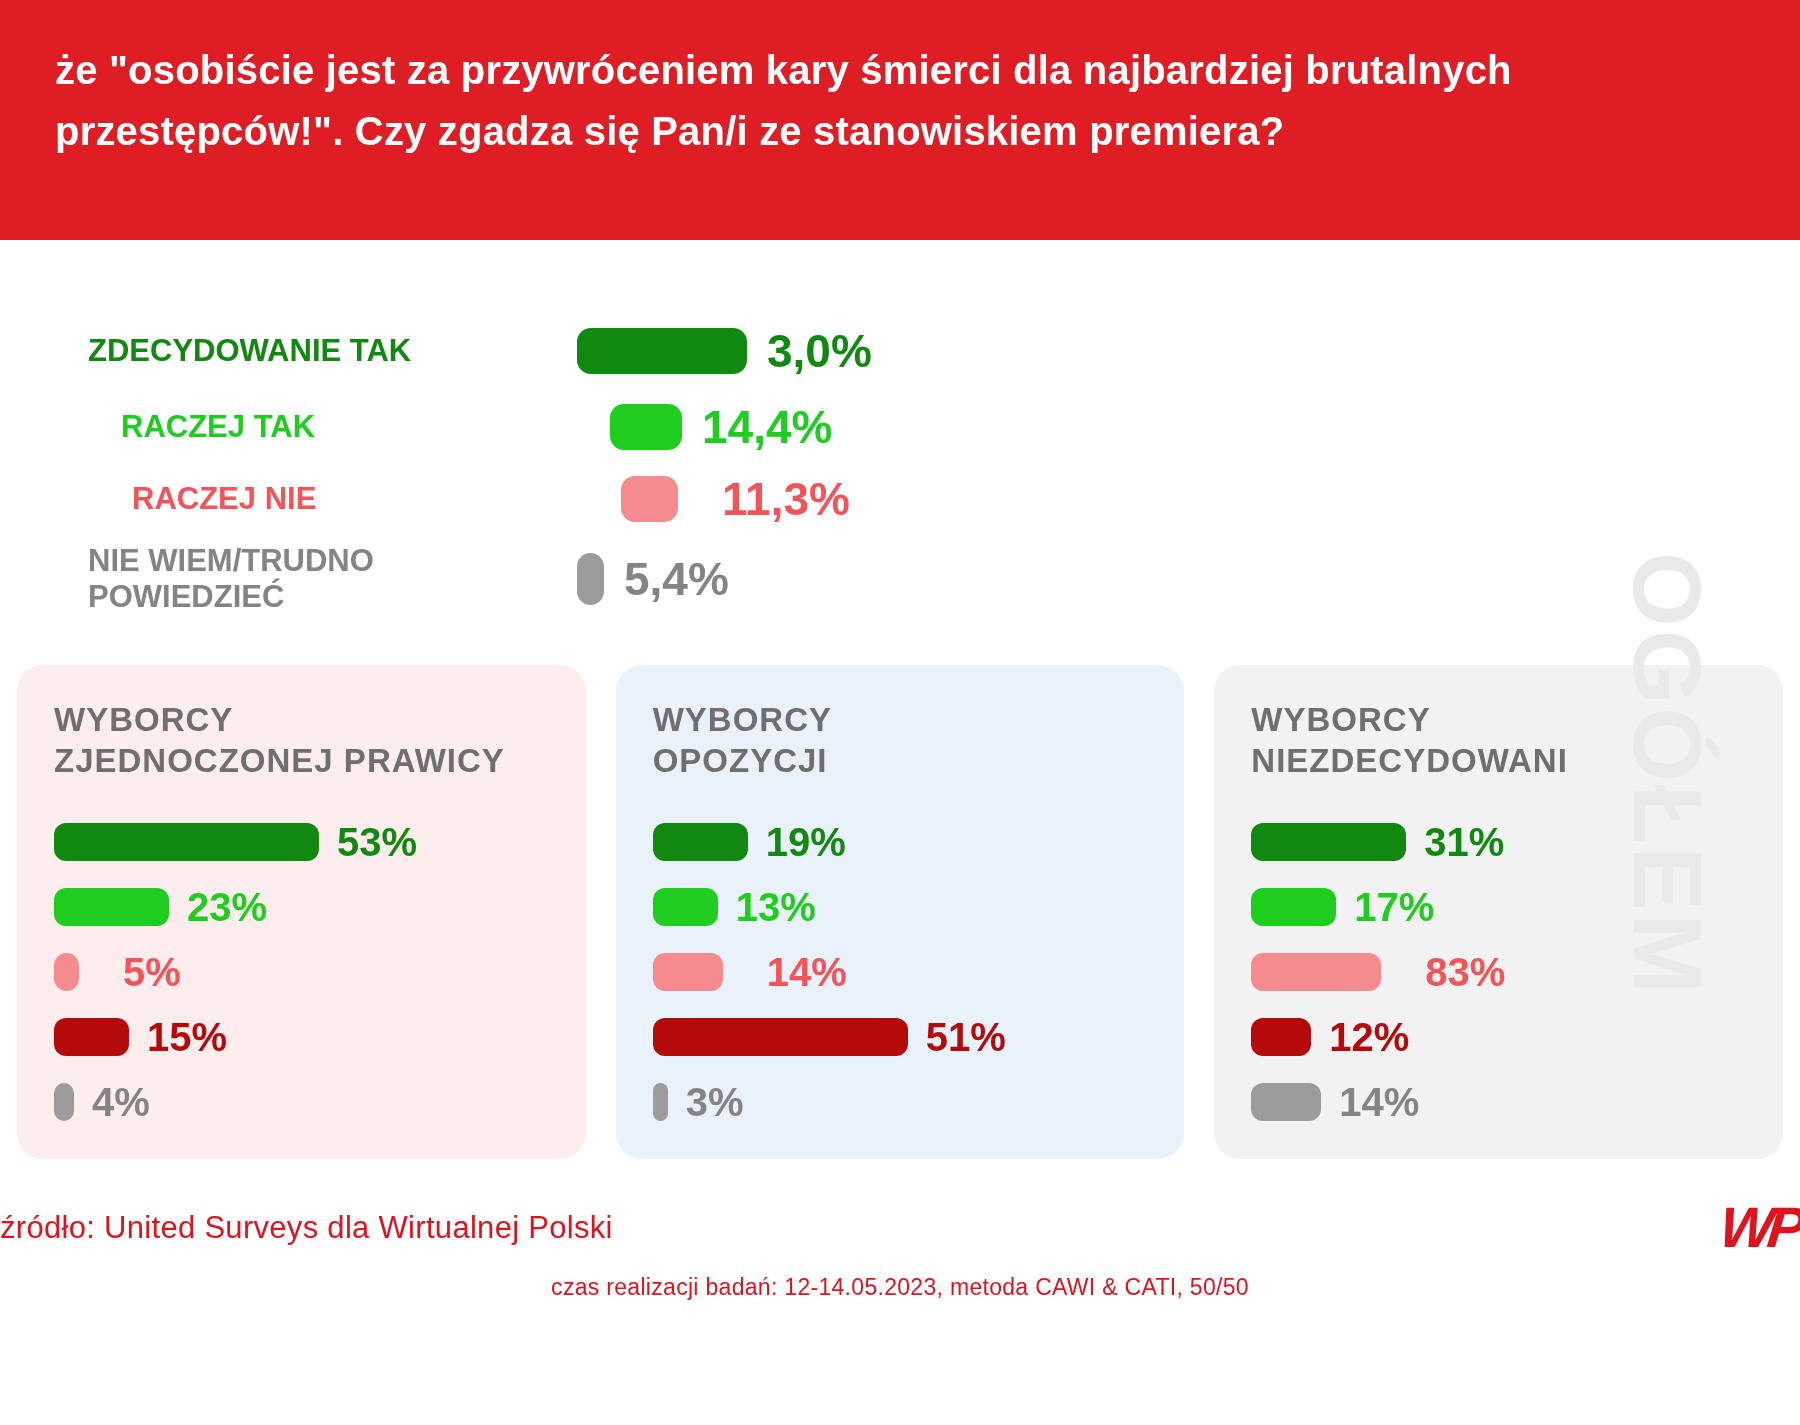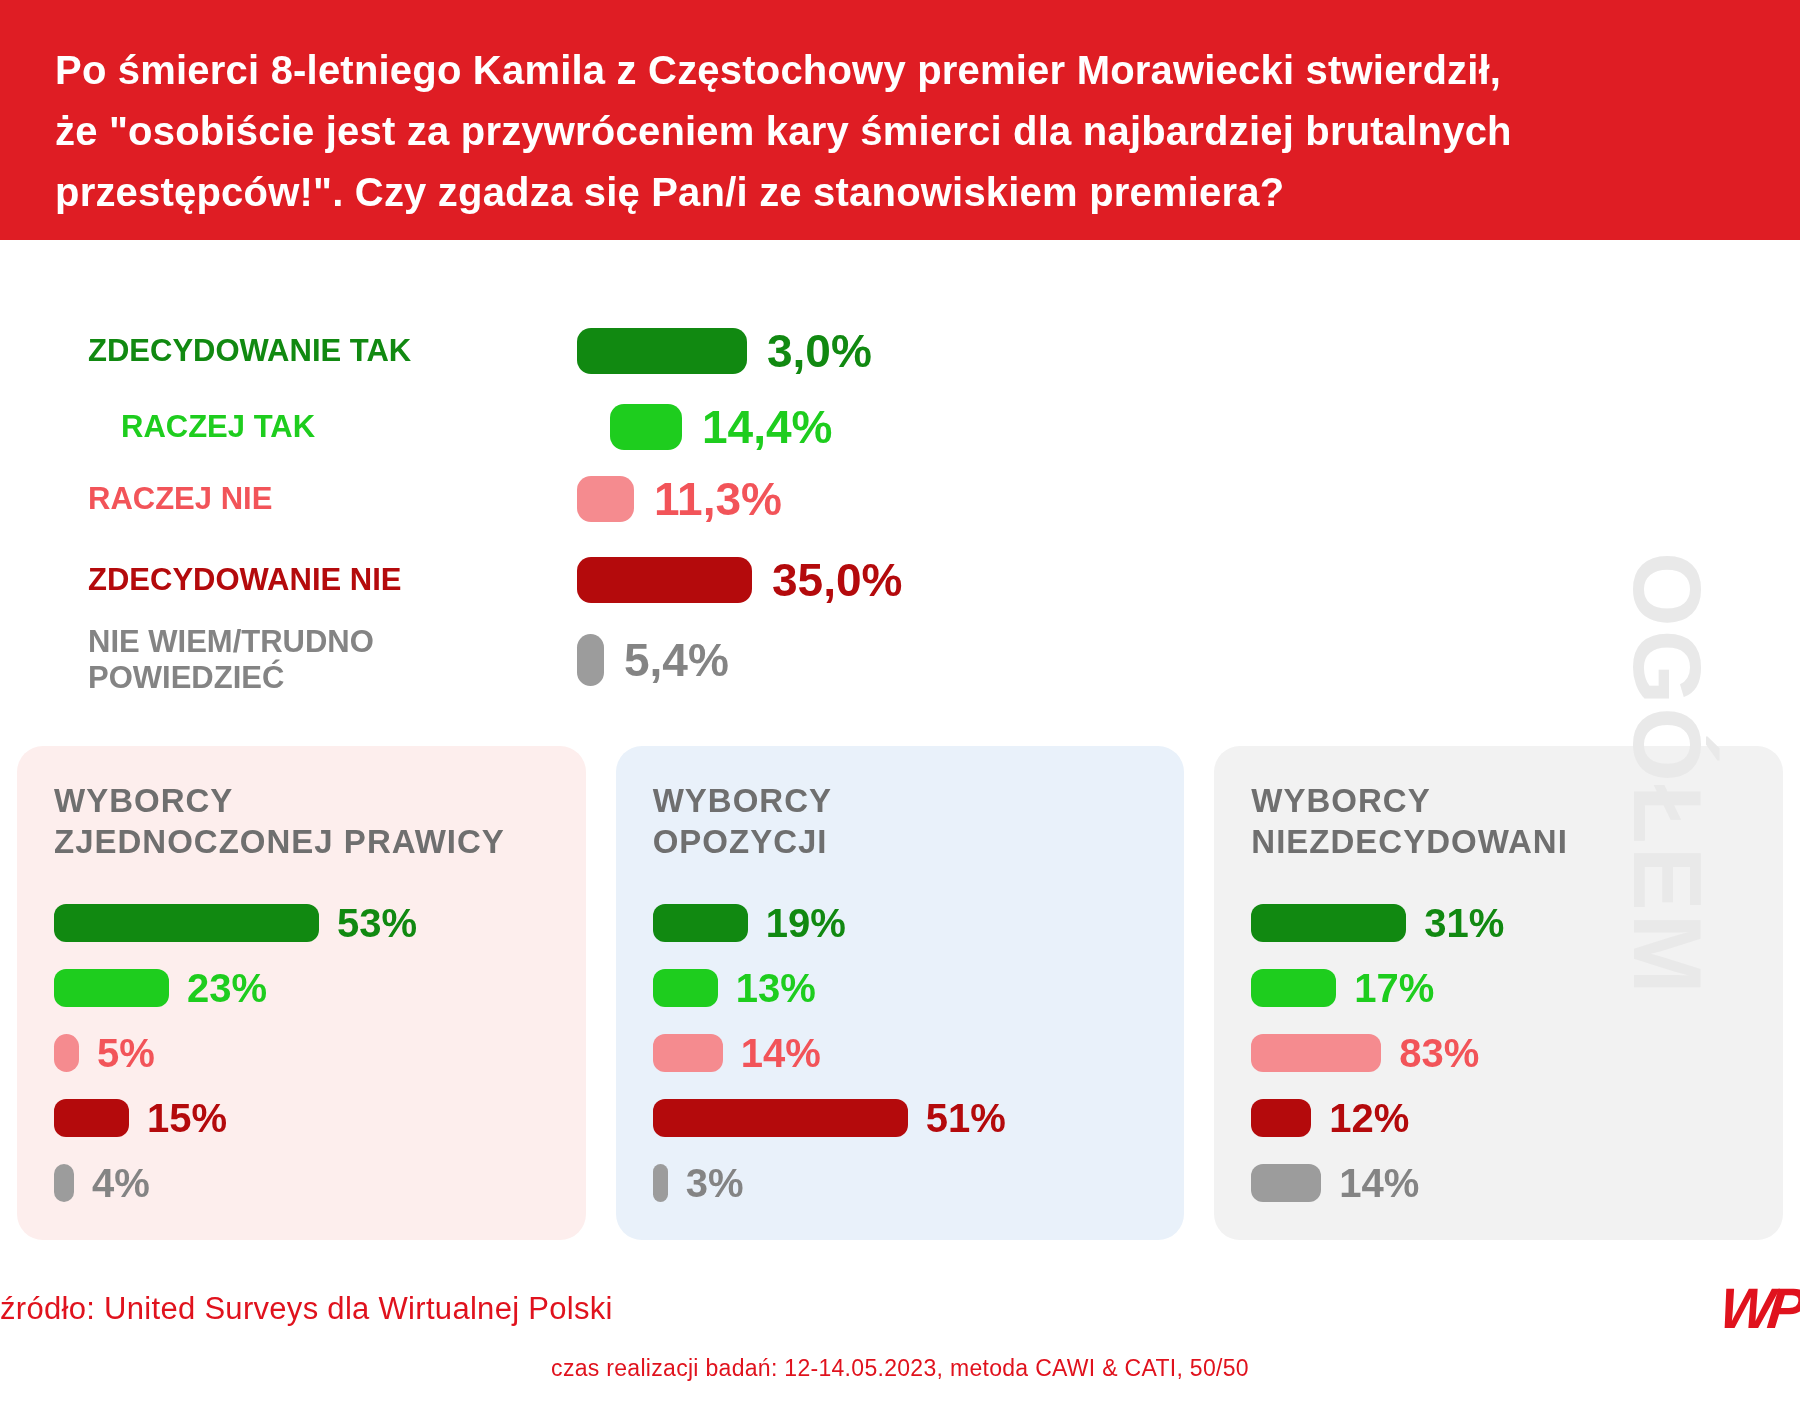--- a/index.html
+++ b/index.html
@@ -57,31 +57,30 @@
   .wp-logo {
     font-size: 57px; font-weight: bold; font-style: italic;
     color: var(--footer-red); letter-spacing: -6px; transform: skewX(-6deg);
     line-height: 1;
   }
   .details { text-align: center; font-size: 23px; color: var(--footer-red); margin-top: 18px; letter-spacing: 0.3px; }
 
   
   .c-dg { background: var(--dark-green); }   .t-dg { color: var(--dark-green); }
   .c-bg { background: var(--bright-green); } .t-bg { color: var(--bright-green); }
-  .c-co { background: var(--coral-bar); }    .t-co { color: var(--coral-text); }
+  .c-co { background: var(--coral-bar); }    .t-co { color: var(--coral-text); margin-left: 44px; }
   .c-dr { background: var(--dark-red); }     .t-dr { color: var(--dark-red); }
   .c-gy { background: var(--gray-bar); }     .t-gy { color: var(--gray-text); }
 </style>
 </head>
 <body>
 
 <div class="page">
 
   <header class="banner">
-    <div>Po śmierci 8-letniego Kamila z Częstochowy premier Morawiecki stwierdził,</div>
     <div>że "osobiście jest za przywróceniem kary śmierci dla najbardziej brutalnych</div>
     <div>przestępców!". Czy zgadza się Pan/i ze stanowiskiem premiera?</div>
   </header>
 
   <section class="overall">
 
     <div class="orow r1">
       <span class="olabel t-dg">ZDECYDOWANIE TAK</span>
       <span class="obar c-dg" style="width: 170px;"></span>
       <span class="oval t-dg">3,0%</span>
@@ -92,25 +91,20 @@
       <span class="obar c-bg" style="width: 72px;"></span>
       <span class="oval t-bg">14,4%</span>
     </div>
 
     <div class="orow r3">
       <span class="olabel t-co">RACZEJ NIE</span>
       <span class="obar c-co" style="width: 57px;"></span>
       <span class="oval t-co">11,3%</span>
     </div>
 
-    <div class="orow r4">
-      <span class="olabel t-dr">ZDECYDOWANIE NIE</span>
-      <span class="obar c-dr" style="width: 175px;"></span>
-      <span class="oval t-dr">35,0%</span>
-    </div>
 
     <div class="orow r5">
       <span class="olabel t-gy">NIE WIEM/TRUDNO POWIEDZIEĆ</span>
       <span class="ocap c-gy" style="width: 27px;"></span>
       <span class="oval t-gy">5,4%</span>
     </div>
 
     <div class="watermark">
       <span>OGÓŁEM</span>
     </div>

